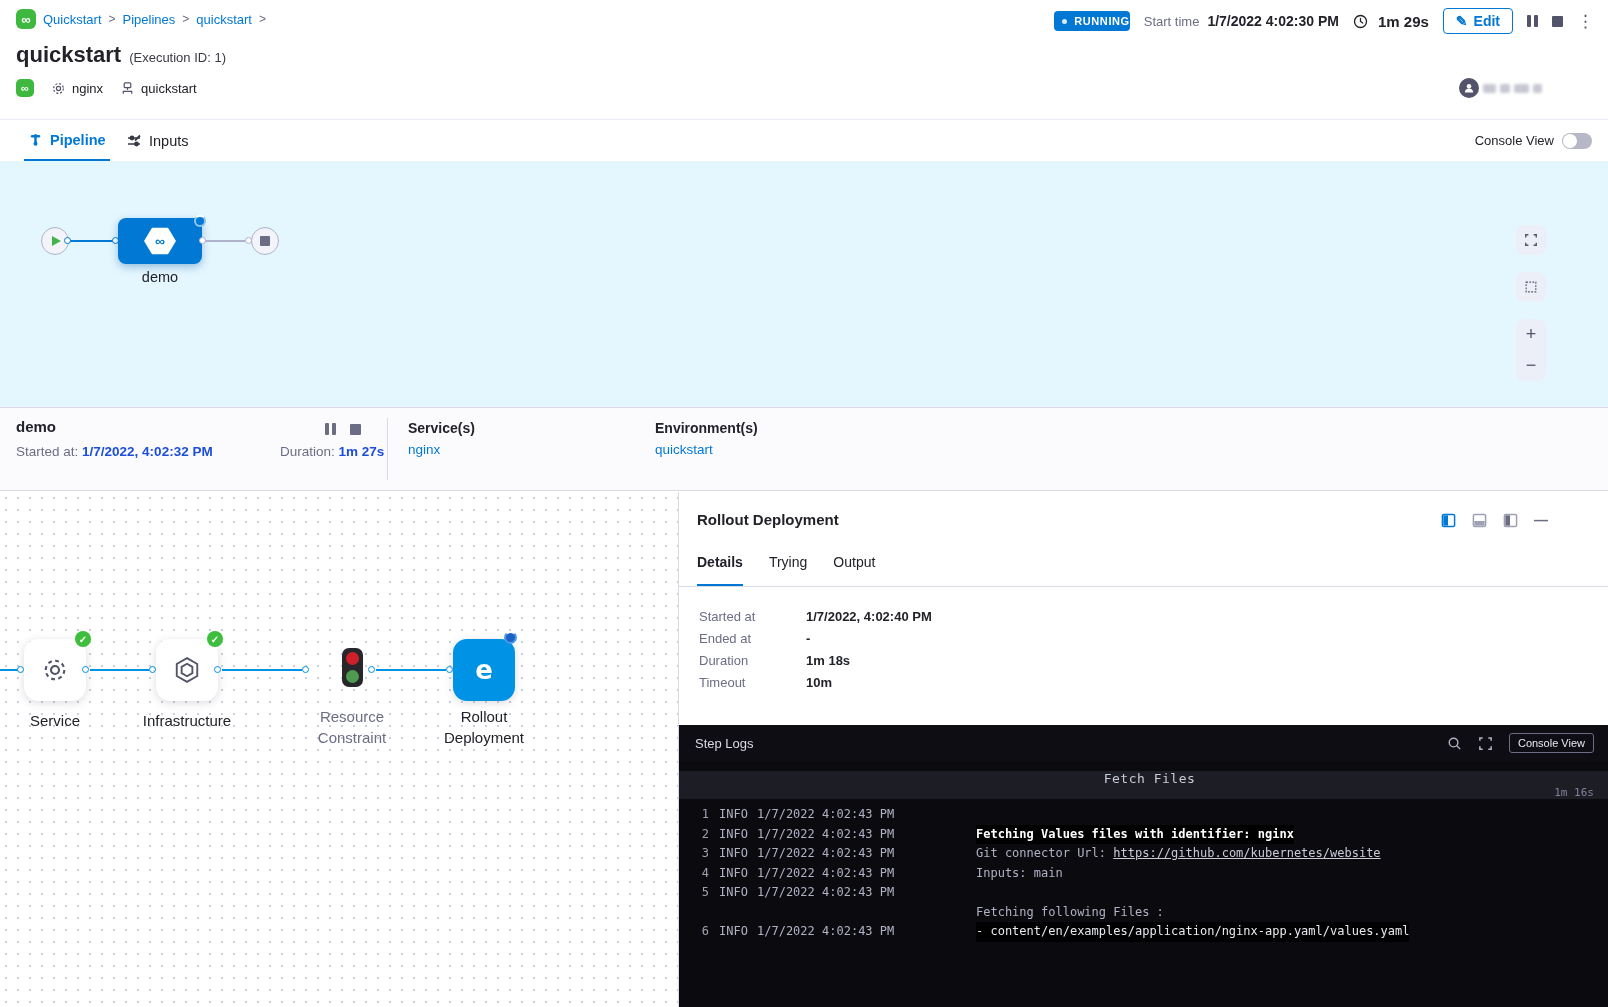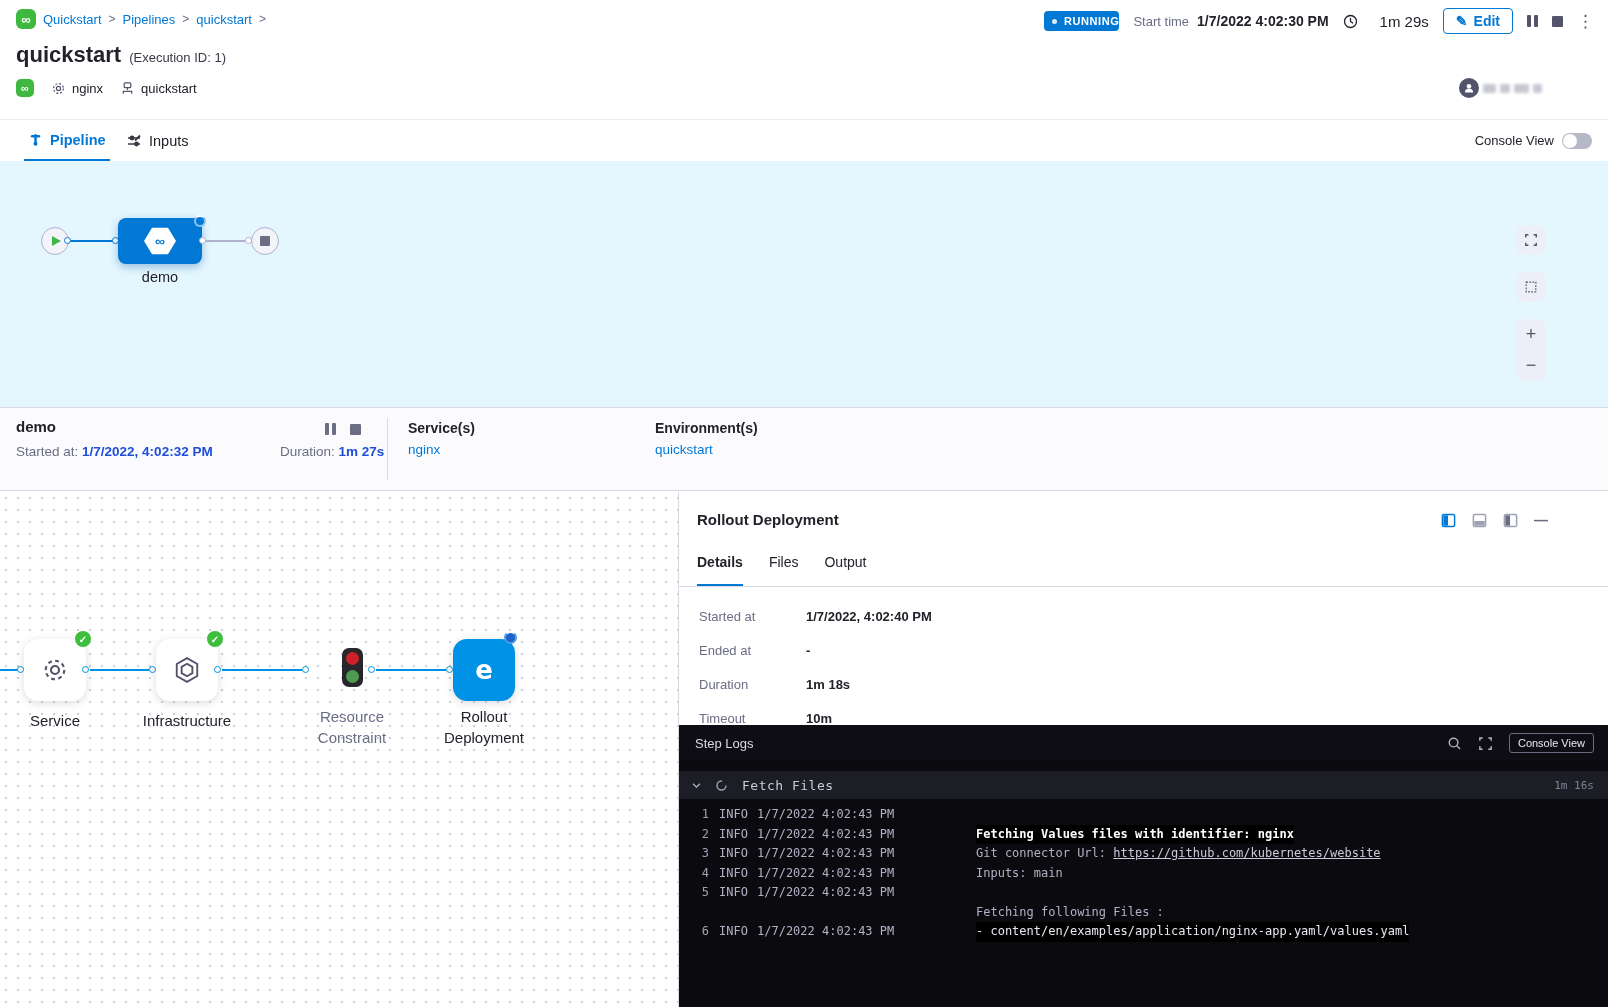--- a/index.html
+++ b/index.html
@@ -11,21 +11,21 @@
   .app-header { position:absolute; top:0; left:0; right:0; height:119px; background:#fff; }
   .crumb-row { position:absolute; top:9px; left:16px; display:flex; align-items:center; gap:7px; }
   .h-logo { width:20px; height:20px; border-radius:6px; background:#3FB83F; color:#fff; display:flex; align-items:center; justify-content:center; font-size:13px; font-weight:bold; }
   .crumb a, .crumb { color:#0278D5; font-size:13px; text-decoration:none; cursor:pointer; }
   .crumb-sep { color:#6B6D85; font-size:12px; }
   .status-row { position:absolute; top:8px; right:14px; display:flex; align-items:center; gap:14px; }
   .badge-running { background:#0278D5; color:#fff; font-size:11px; font-weight:bold; letter-spacing:.6px; border-radius:4px; padding:4px 0 4px 20px; position:relative; }
   .badge-running::before { content:""; position:absolute; left:8px; top:8px; width:5px; height:5px; border-radius:50%; background:rgba(255,255,255,.85); }
   .starttime-label { color:#6B6D85; font-size:13px; }
   .starttime-value { color:#22222A; font-size:14px; font-weight:600; margin-left:-6px; }
-  .elapsed { display:flex; align-items:center; gap:22px; font-size:15px; font-weight:400; color:#22222A; }
+  .elapsed { display:flex; align-items:center; gap:10px; font-size:15px; font-weight:700; color:#22222A; }
   .btn-edit { display:flex; align-items:center; gap:6px; border:1px solid #0278D5; color:#0278D5; background:#fff; border-radius:4px; padding:4px 12px; font-size:14px; font-weight:600; cursor:pointer; }
   .hdr-ico { color:#53536B; cursor:pointer; display:flex; align-items:center; }
   .pause-glyph { display:flex; gap:3px; }
   .pause-glyph i { width:4px; height:12px; background:#53536B; border-radius:1px; }
   .stop-glyph { width:11px; height:11px; background:#53536B; border-radius:1px; }
   .kebab { font-size:17px; color:#53536B; line-height:1; letter-spacing:0; }
   .title-row { position:absolute; top:42px; left:16px; display:flex; align-items:baseline; gap:8px; }
   .page-title { font-size:22px; font-weight:700; color:#22222A; }
   .exec-id { font-size:13px; color:#383946; }
   .chips-row { position:absolute; top:79px; left:16px; display:flex; align-items:center; gap:9px; }
@@ -98,33 +98,33 @@
 
   
   .panel { position:absolute; left:678px; top:0; right:0; bottom:0; background:#fff; border-left:1px solid #D9DAE5; }
   .panel-title { position:absolute; left:18px; top:19px; font-size:15px; font-weight:700; color:#22222A; }
   .panel-icons { position:absolute; right:60px; top:20px; display:flex; align-items:center; gap:16px; }
   .panel-icons > span { cursor:pointer; display:flex; }
   .pminus { color:#6B6D85; font-weight:bold; font-size:14px; }
   .ptabs { position:absolute; left:0; right:0; top:62px; height:33px; border-bottom:1px solid #D9DAE5; display:flex; gap:26px; padding-left:18px; }
   .ptab { font-size:14px; color:#22222A; cursor:pointer; display:flex; align-items:flex-start; }
   .ptab.active { font-weight:700; border-bottom:2.5px solid #0278D5; }
-  .details { position:absolute; left:20px; top:118px; display:flex; flex-direction:column; gap:20px; }
+  .details { position:absolute; left:20px; top:118px; display:flex; flex-direction:column; gap:8px; }
   .drow { display:flex; font-size:13px; line-height:14px; }
   .drow .dl { width:107px; color:#6B6D85; }
   .drow .dv { color:#22222A; font-weight:600; }
 
   
   .console { position:absolute; left:0; right:0; top:233px; bottom:0; background:#0B0B0F; font-family:"DejaVu Sans Mono",monospace; }
   .console-head { height:36px; background:#0D0D13; display:flex; align-items:center; padding:0 14px 0 16px; }
   .console-title { color:#D9DAE5; font-size:13px; font-family:"Liberation Sans",sans-serif; }
   .console-head .right { margin-left:auto; display:flex; align-items:center; gap:16px; }
   .console-head .right > * { cursor:pointer; }
   .btn-consoleview { border:1px solid #6B6D85; border-radius:3px; color:#E7E7F0; font-size:11px; padding:3px 8px; font-family:"Liberation Sans",sans-serif; background:transparent; }
-  .section-row { height:28px; background:#1D1D26; display:flex; align-items:center; padding:0 14px 0 12px; cursor:pointer; margin-top:10px; }
+  .section-row { height:28px; background:#1D1D26; display:flex; align-items:center; padding:0 14px 0 12px; cursor:pointer; margin-top:10px;flex-direction:column; }
   .section-name { color:#C9CBD8; font-size:13px; margin-left:14px; letter-spacing:.5px; }
   .section-dur { margin-left:auto; color:#7F8296; font-size:11px; }
   .logs { padding-top:6px; }
   .lrow { display:flex; font-size:12px; line-height:19.5px; color:#B0B2C4; white-space:pre; }
   .lrow .ln { width:30px; text-align:right; color:#9FA1B3; flex:none; }
   .lrow .lvl { margin-left:10px; width:38px; flex:none; }
   .lrow .time { width:176px; flex:none; }
   .lrow .msg { margin-left:43px; }
   .lrow .msg.hl { background:#000; color:#E8E8F0; }
   .lrow .msg.bold { background:#000; color:#fff; font-weight:bold; }
@@ -374,21 +374,21 @@
         <svg width="15" height="15" viewBox="0 0 16 16">
             <rect x="1.5" y="1.5" width="13" height="13" rx="1.5" fill="none" stroke="#9FA1B3" stroke-width="1.6"></rect>
             <rect x="2.5" y="2.5" width="5" height="11" fill="#6B6D85"></rect>
           </svg>
       </span>
       <span class="pminus">—</span>
     </div>
 
     <div class="ptabs">
       <span class="ptab active">Details</span>
-      <span class="ptab">Files</span>
+      <span class="ptab">Trying</span>
       <span class="ptab">Output</span>
     </div>
 
     <div class="details">
       <div class="drow">
           <span class="dl">Started at</span>
           <span class="dv">1/7/2022, 4:02:40 PM</span>
         </div>
       <div class="drow">
           <span class="dl">Ended at</span>

